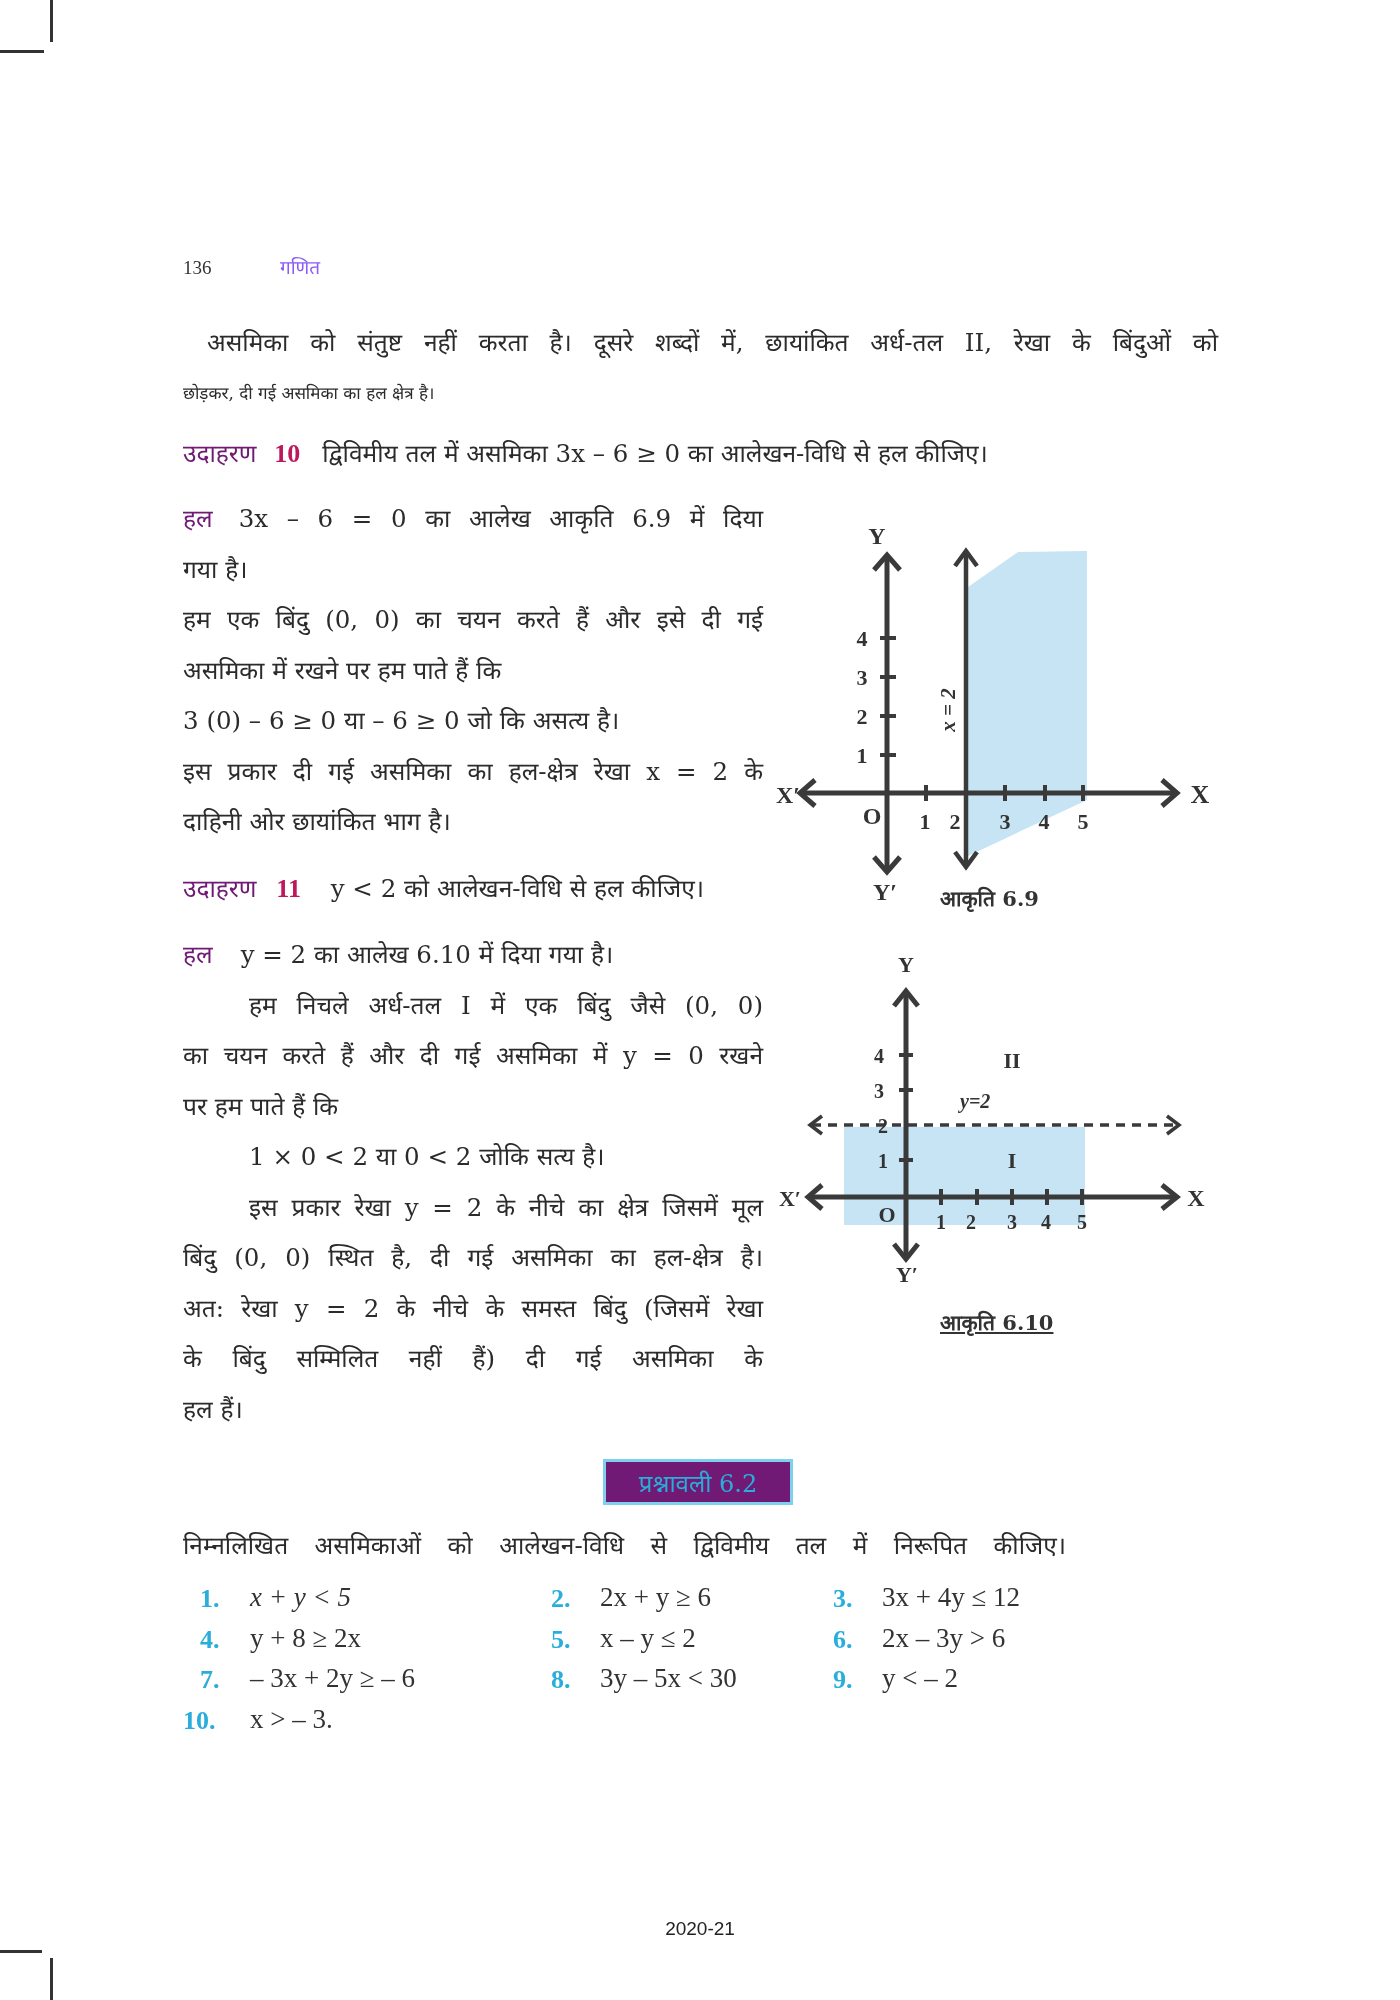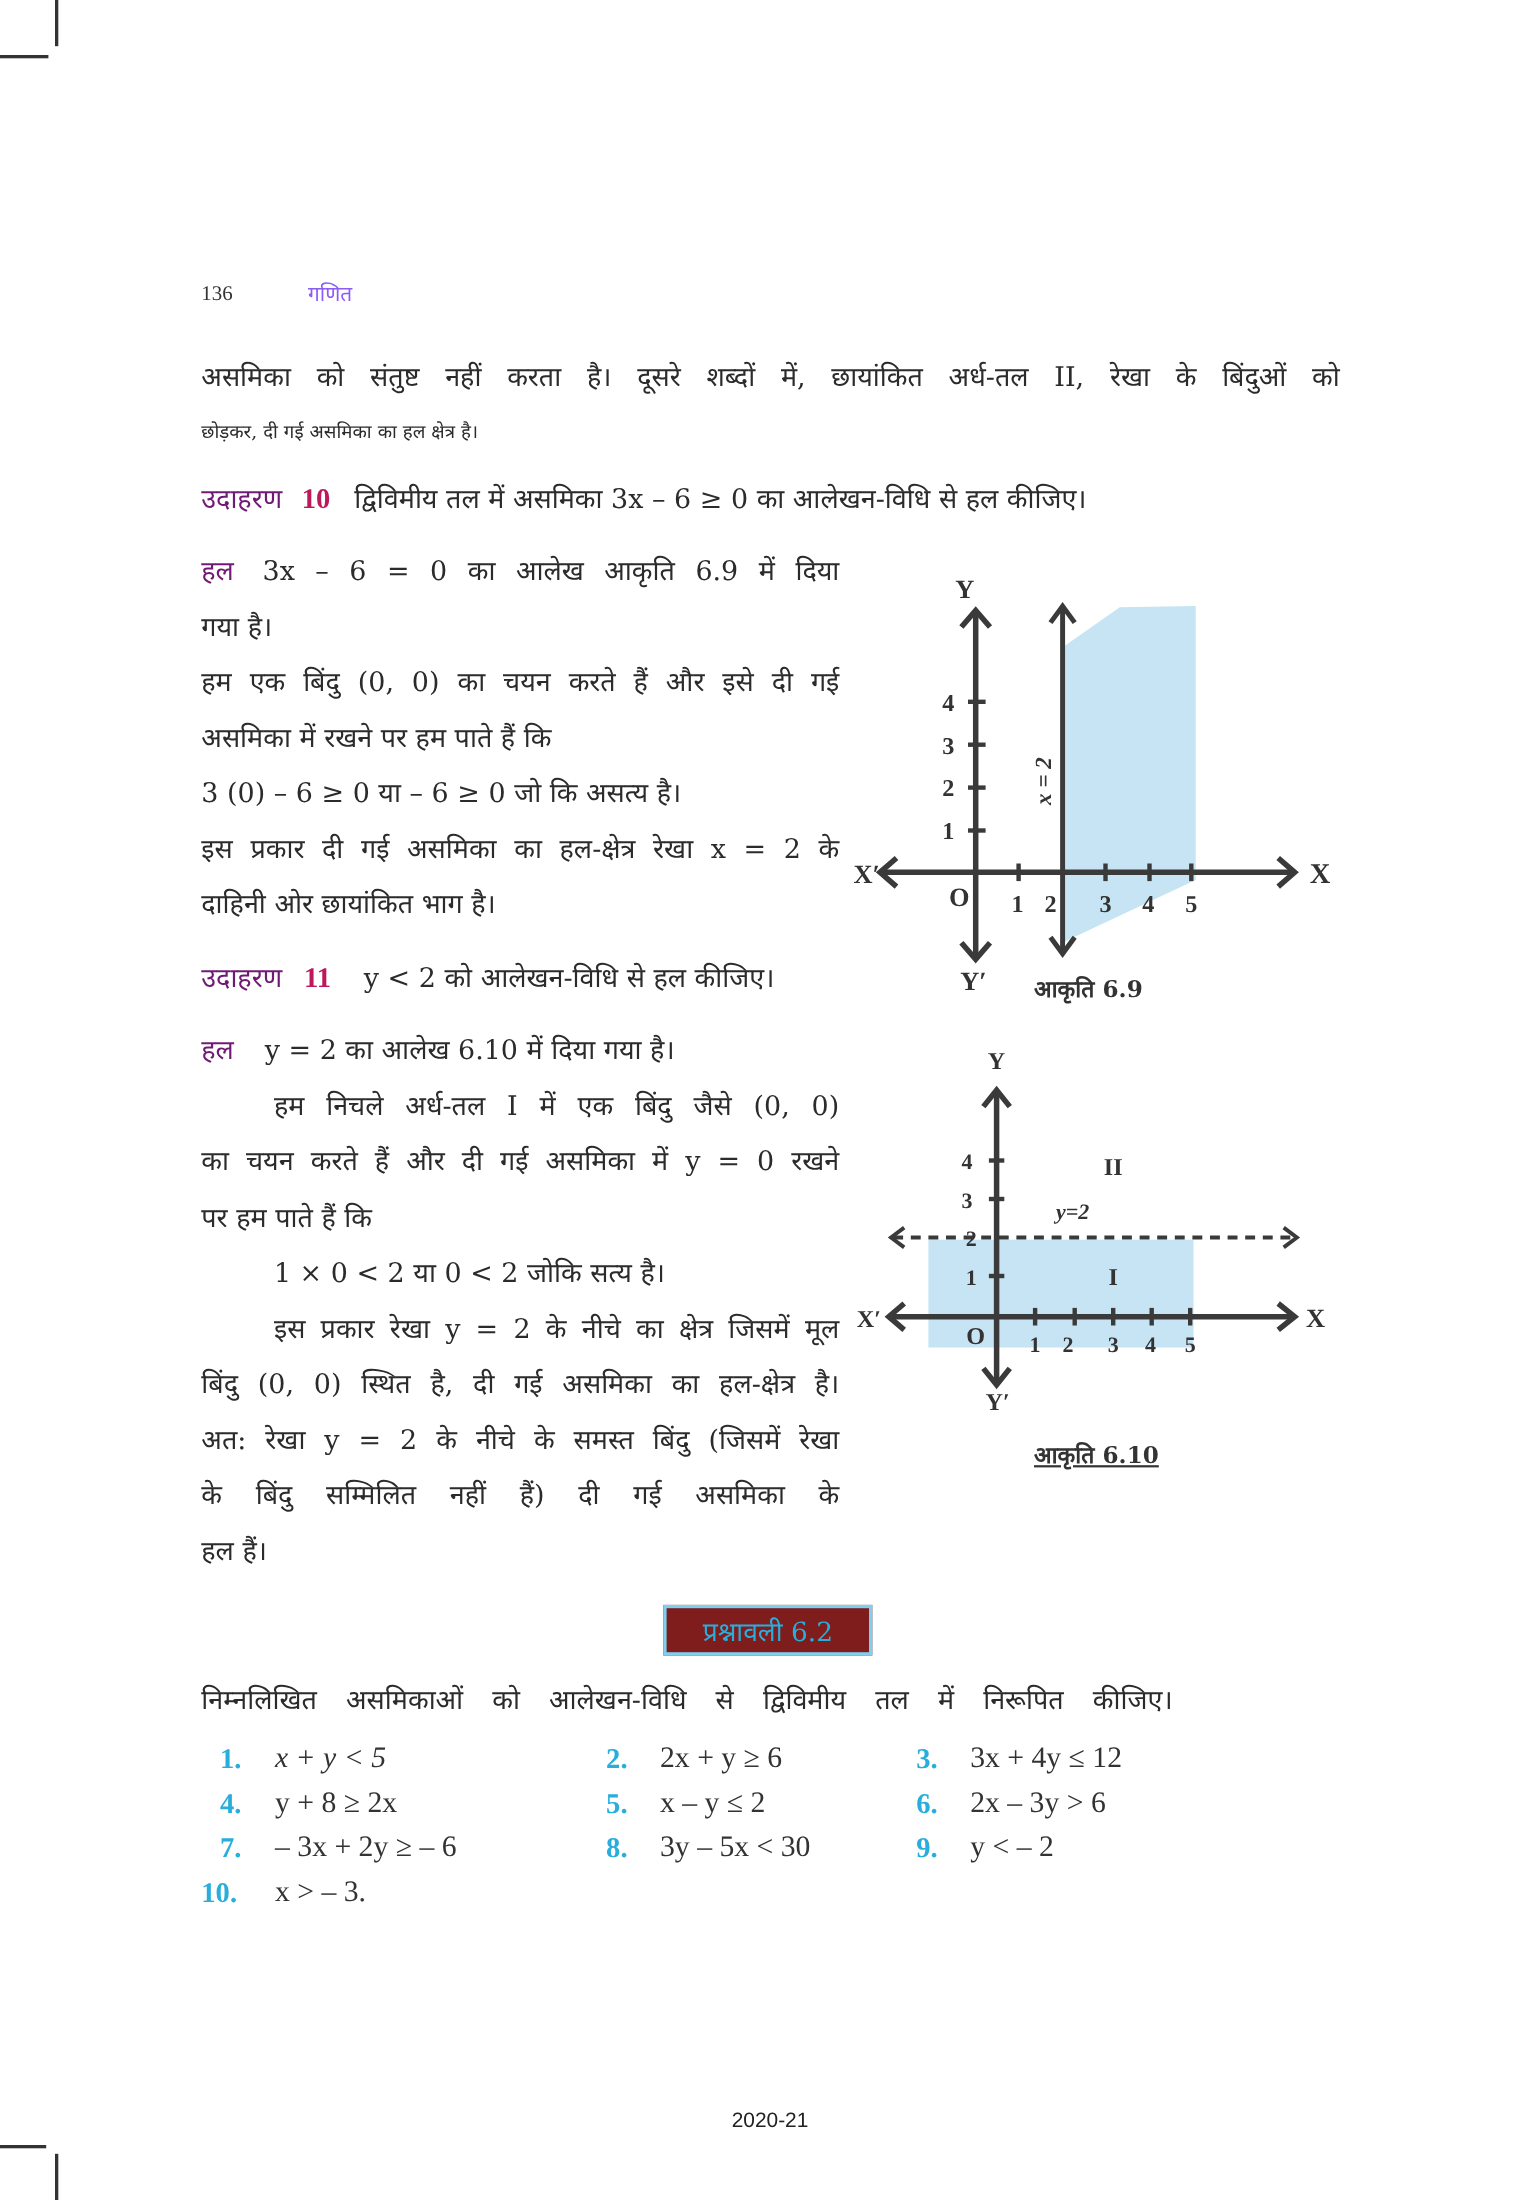--- a/index.html
+++ b/index.html
@@ -6,40 +6,40 @@
   body { width:1400px; height:2000px; position:relative; background:#ffffff; overflow:hidden;
          font-family:"DejaVu Serif", "Liberation Serif", serif; color:#2b2b2b; }
   .abs { position:absolute; white-space:nowrap; }
   .crop { position:absolute; background:#333; }
   .hdr-num { font-family:"Liberation Serif", serif; font-size:19px; color:#333; }
   .hdr-title { font-size:19px; color:#8b5cf6; }
   .accent { color:#701a75; }
   .accent-b { color:#be185d; font-weight:bold; font-family:"Liberation Serif", serif; }
   .fig-caption { font-size:21px; font-weight:bold; color:#333; font-family:"DejaVu Serif", serif; }
   .ex-box { position:absolute; left:603px; top:1459px; width:190px; height:46px; border:3px solid #7fd0ee;
-            background:#7f1d1d; box-sizing:border-box; display:flex; align-items:center; justify-content:center; }
+            background:#701a75; box-sizing:border-box; display:flex; align-items:center; justify-content:center; }
   .ex-box span { color:#29aedb; font-size:24px; }
   .q-num { position:absolute; font-family:"Liberation Serif", serif; font-weight:bold; font-size:26px; color:#29aedb; }
   .q-expr { position:absolute; font-family:"Liberation Serif", serif; font-size:27px; color:#333; white-space:nowrap; }
   .footer { position:absolute; left:0; width:1400px; top:1918px; text-align:center; font-family:"Liberation Sans", sans-serif; font-size:19px; color:#222; }
   svg text { font-family:"Liberation Serif", serif; font-weight:bold; fill:#333; }
 </style>
 </head>
 <body>
 
 <div class="crop" style="left:50px;top:0;width:3px;height:42px;"></div>
 <div class="crop" style="left:0;top:50px;width:44px;height:3px;"></div>
 <div class="crop" style="left:0;top:1950px;width:42px;height:3px;"></div>
 <div class="crop" style="left:50px;top:1958px;width:3px;height:42px;"></div>
 
 <div class="abs hdr-num" style="left:183px;top:257px;">136</div>
 <div class="abs hdr-title" style="left:280px;top:254px;">गणित</div>
 
 <div class="abs" style="left:183px;top:318px;width:1035px;">
-  <div style="font-size:24.5px;text-align:justify;text-align-last:justify;line-height:50px;">असमिका को संतुष्ट नहीं करता है। दूसरे शब्दों में, छायांकित अर्ध-तल II, रेखा के बिंदुओं को</div>
+  <div style="font-size:24.5px;text-align:justify;text-align-last:justify;line-height:50px;margin-left:24px;">असमिका को संतुष्ट नहीं करता है। दूसरे शब्दों में, छायांकित अर्ध-तल II, रेखा के बिंदुओं को</div>
   <div style="font-size:17px;line-height:50px;">छोड़कर, दी गई असमिका का हल क्षेत्र है।</div>
 </div>
 
 <div class="abs" style="left:183px;top:436px;font-size:24.5px;">
   <span class="accent">उदाहरण</span>
   <span class="accent-b" style="margin:0 14px 0 10px;font-size:26px;">10</span>
   <span>द्विविमीय तल में असमिका 3x – 6 ≥ 0 का आलेखन-विधि से हल कीजिए।</span>
 </div>
 
 <div class="abs" style="left:183px;top:494px;width:580px;font-size:24.5px;line-height:50.5px;white-space:normal;">

